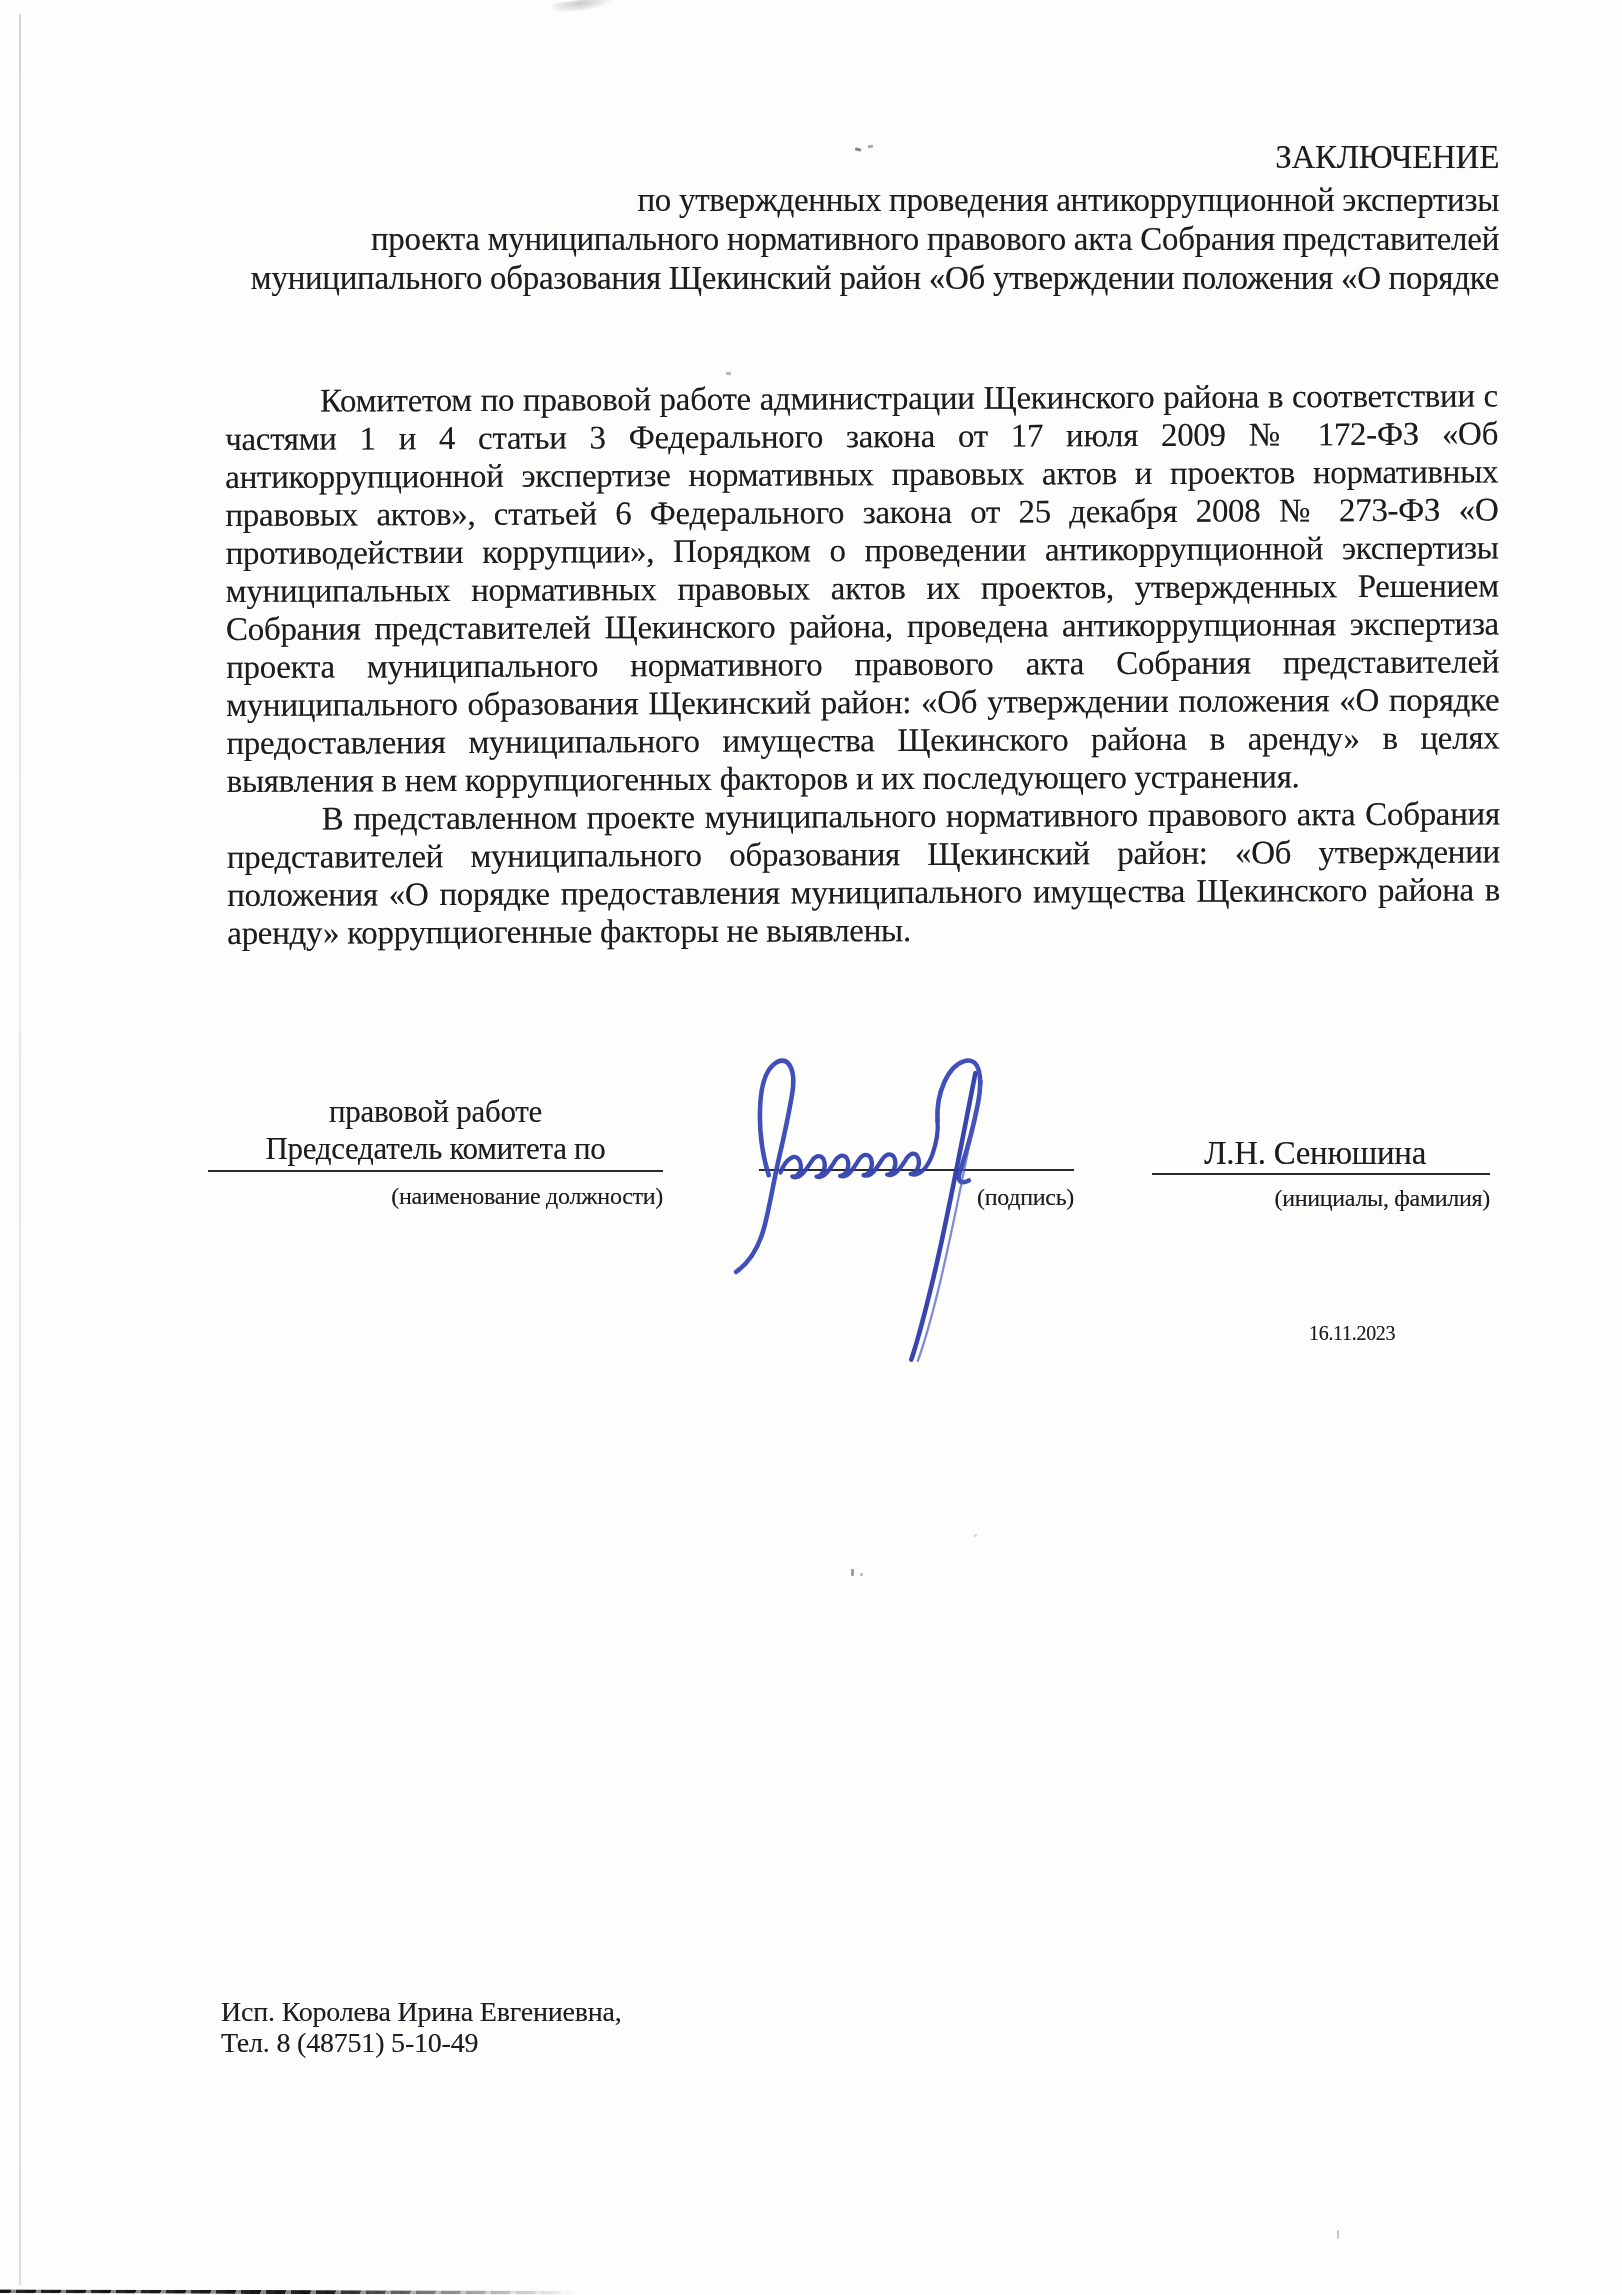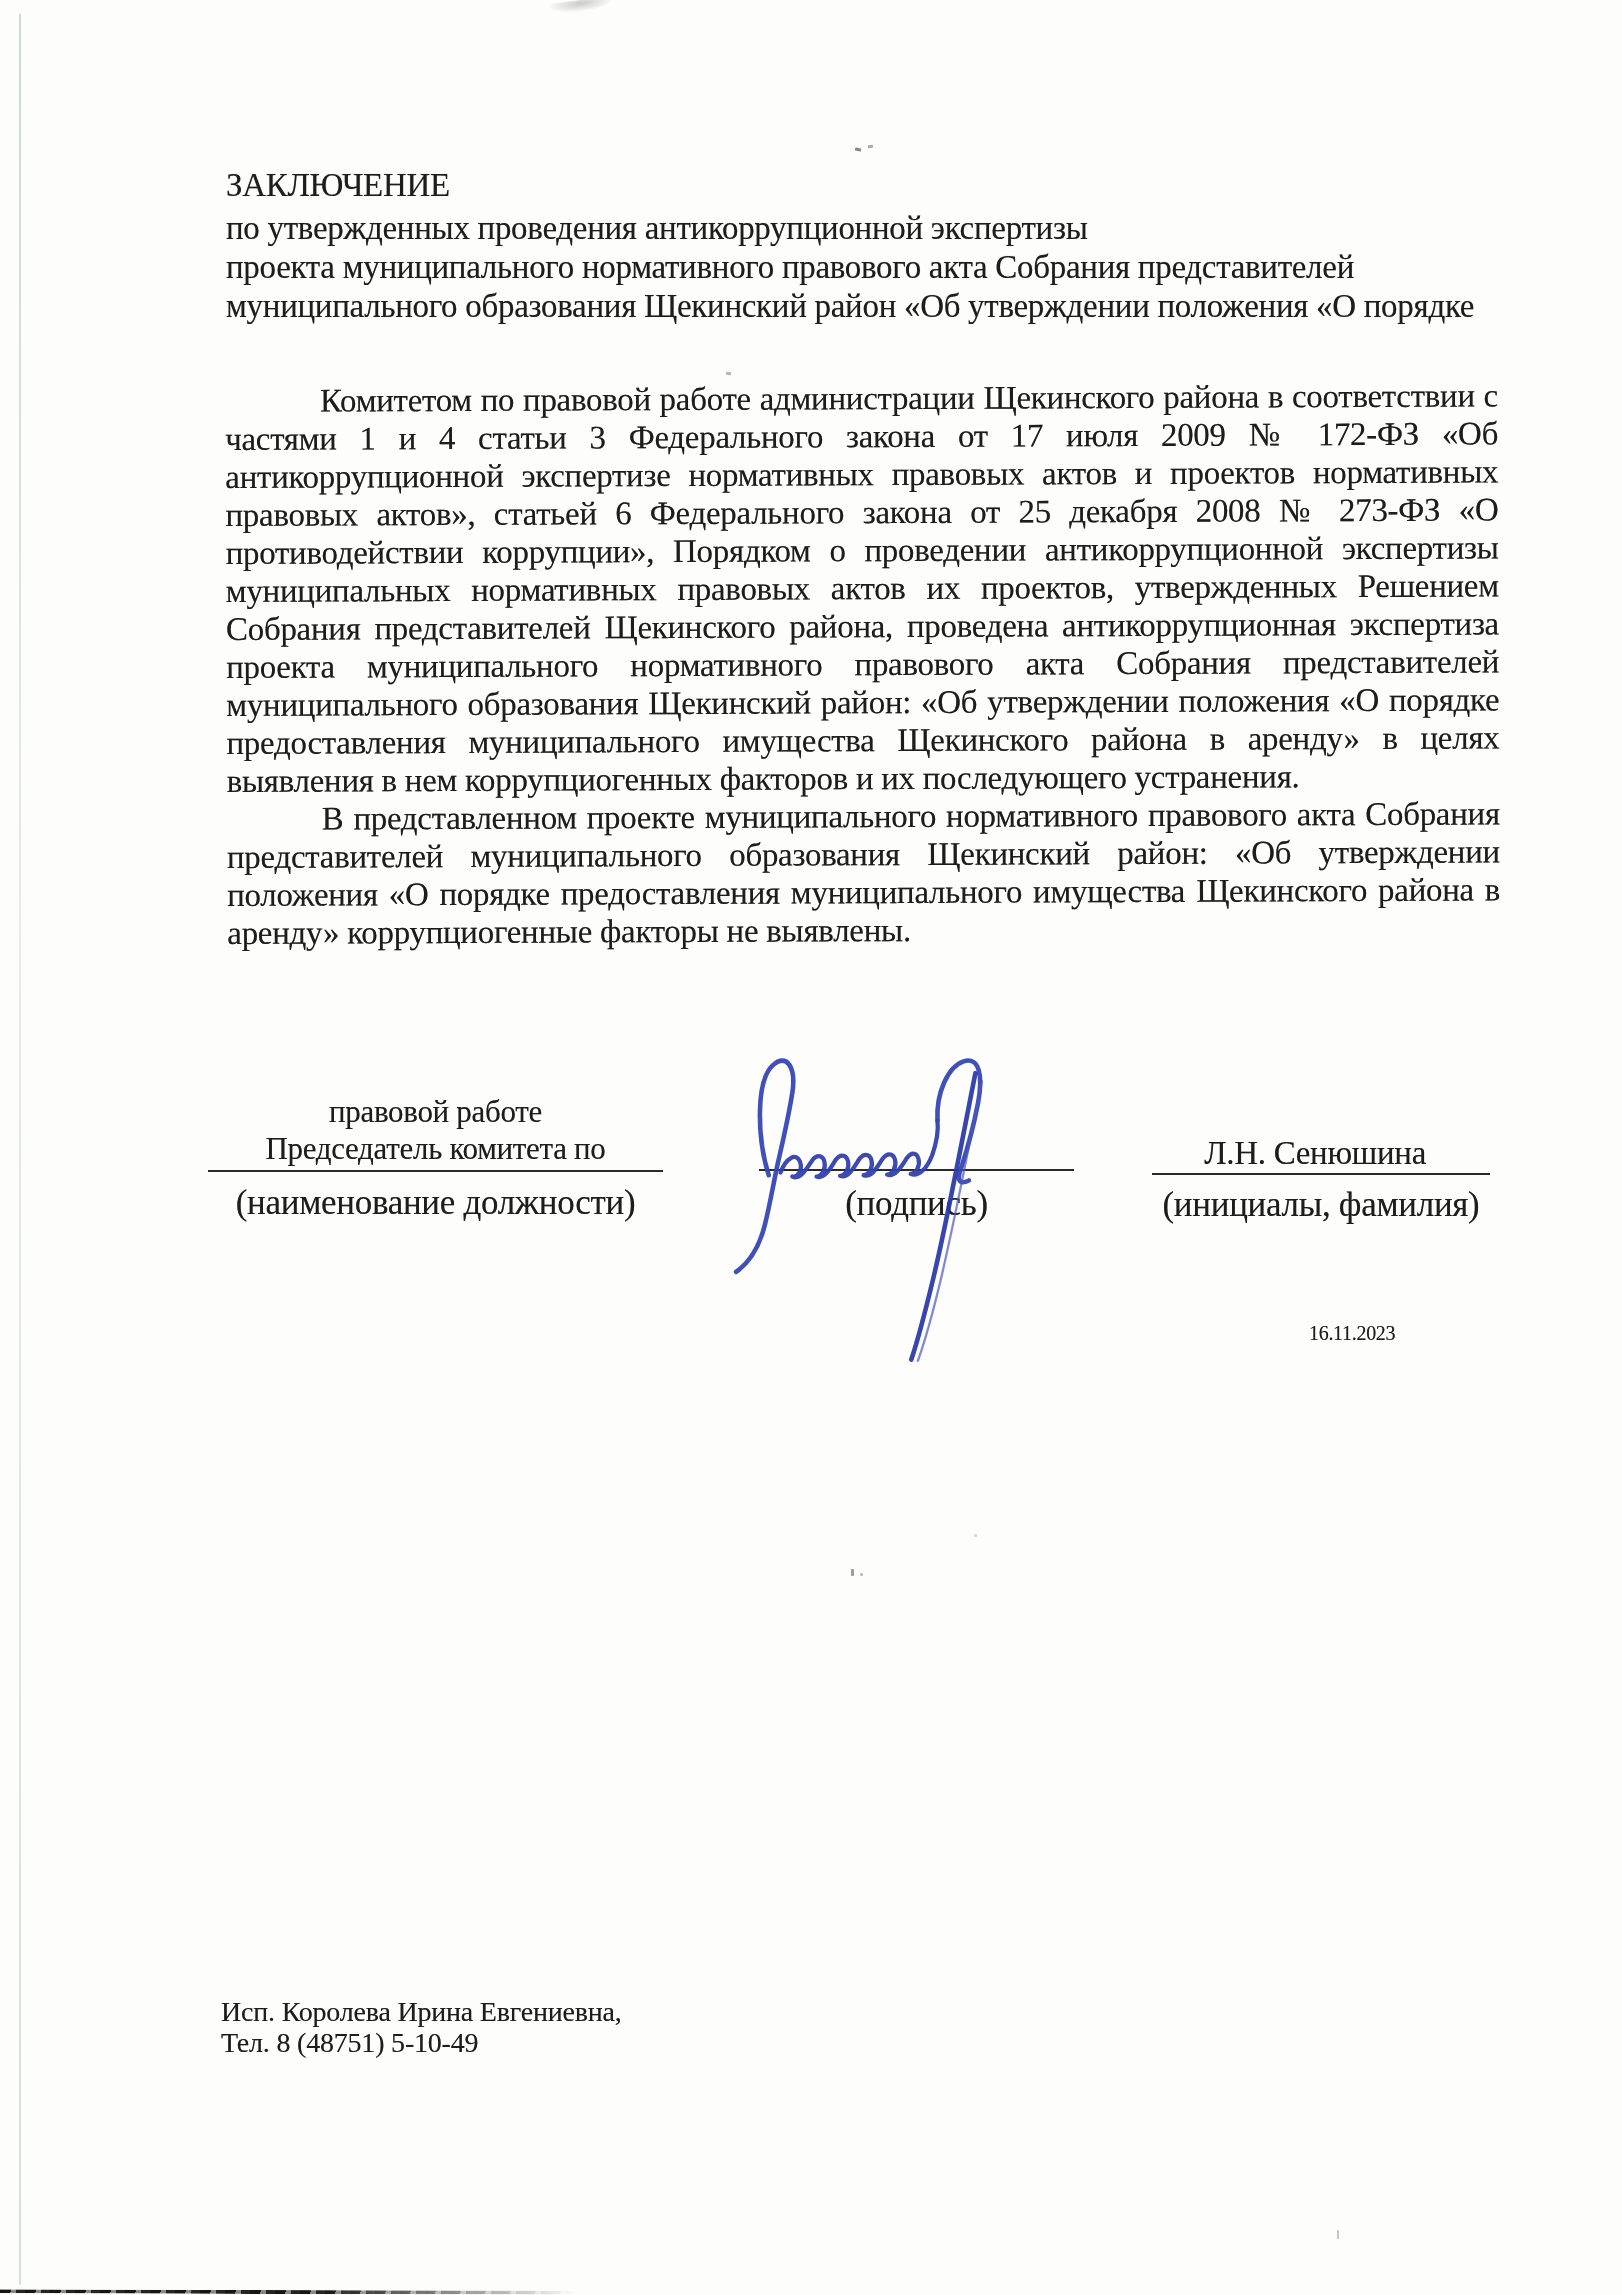--- a/index.html
+++ b/index.html
@@ -6,43 +6,43 @@
   .page{
     position:relative;
     width:1623px;height:2295px;
     background:var(--paper,#fdfdfc);
     overflow:hidden;
     font-family:"Liberation Serif", serif;
     color:var(--ink,#1d1d1d);
   }
   
   .title-block{
-    position:absolute;left:226px;top:166px;width:1273px;
-    text-align:left;
+    position:absolute;left:226px;top:138px;width:1273px;
+    text-align:right;
     font-size:33px;line-height:39px;
     letter-spacing:-0.3px;
     text-shadow:0 0 0.7px rgba(10,10,10,.45);
   }
   .title-line{white-space:nowrap;}
   .title-line:first-child{margin-bottom:3.9px;}
   
   .body-text{
     position:absolute;left:226px;top:382px;width:1273px;
     font-size:33px;line-height:38px;
     text-align:justify;text-align-last:left;
     letter-spacing:-0.3px;
     text-shadow:0 0 0.5px rgba(20,20,20,.5);
     transform:rotate(-0.25deg);
     transform-origin:0 262px;
   }
   .body-text p{margin:0;text-indent:95px;}
   
   .sig-col{position:absolute;text-shadow:0 0 0.5px rgba(20,20,20,.5);}
   .sig-line{height:2px;background:#2a2a2a;}
-  .sig-caption{font-size:35px;letter-spacing:-0.3px;text-align:center;margin-top:10.5px;}
+  .sig-caption{font-size:24px;letter-spacing:-0.3px;text-align:right;margin-top:10.5px;}
   .sig-left{left:208px;top:1093px;width:455px;}
   .sig-left .pos{font-size:31px;line-height:37px;text-align:center;letter-spacing:-0.3px;}
   .sig-left .sig-line{margin-top:3.3px;}
   .sig-mid{left:759px;top:1169px;width:315px;}
   .sig-mid .sig-caption{margin-top:13px;}
   .sig-right{left:1152px;top:1136px;width:338px;}
   .sig-right .name{font-size:33px;line-height:34px;text-align:center;padding-right:11.8px;letter-spacing:-0.3px;}
   .sig-right .sig-line{margin-top:2.6px;}
   
   .signature{position:absolute;left:723px;top:1047px;width:340px;height:327px;pointer-events:none;}

